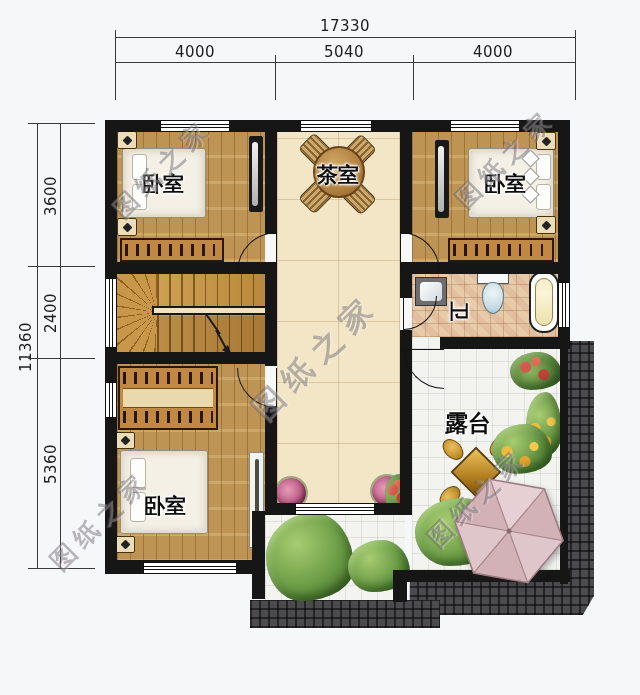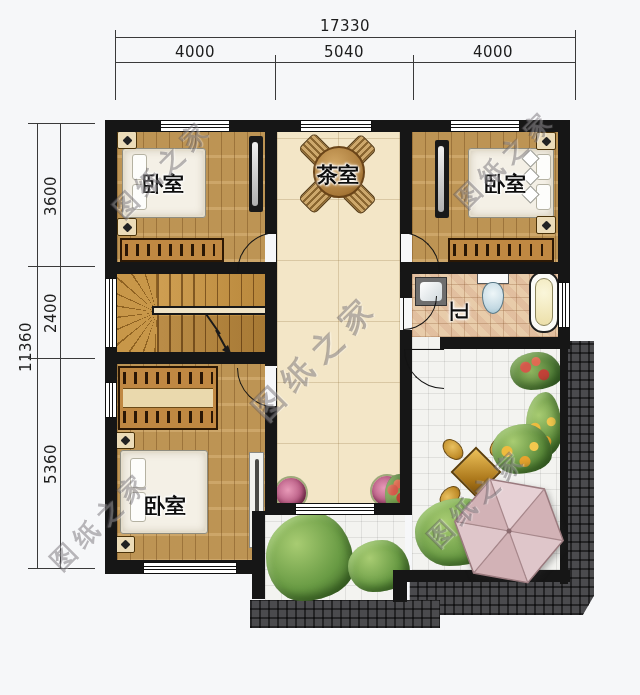--- a/index.html
+++ b/index.html
@@ -272,20 +272,21 @@
     <polygon points="113.2,66.6 77.8,108.7 23.6,99.1 4.8,47.4 40.2,5.3 94.4,14.9" fill="none" stroke="#9a7a7e" stroke-width="1.5"></polygon>
     <path d="M59,57 L113.2,66.6 M59,57 L77.8,108.7 M59,57 L23.6,99.1 M59,57 L4.8,47.4 M59,57 L40.2,5.3 M59,57 L94.4,14.9" stroke="#a8888c" stroke-width="1.2"></path>
     <circle cx="59" cy="57" r="2.5" fill="#8a6a6e"></circle>
   </svg>
 
   <div class="room-label" style="left:113px;top:170px;width:100px;">卧室</div>
   <div class="room-label" style="left:455px;top:170px;width:100px;">卧室</div>
   <div class="room-label" style="left:288px;top:161px;width:100px;">茶室</div>
   <div class="room-label" style="left:115px;top:492px;width:100px;">卧室</div>
   <div class="room-label" style="left:444px;top:298px;width:28px;font-size:20px;transform:rotate(90deg);">卫</div>
+  <div class="room-label" style="left:418px;top:408px;width:100px;font-size:23px;">露台</div>
 
   <div class="wm" style="left:62px;top:152px;width:200px;font-size:25px;">图纸之家</div>
   <div class="wm" style="left:405px;top:142px;width:200px;font-size:25px;">图纸之家</div>
   <div class="wm" style="left:196px;top:336px;width:240px;font-size:31px;letter-spacing:10px;">图纸之家</div>
   <div class="wm" style="left:0px;top:504px;width:200px;font-size:25px;">图纸之家</div>
   <div class="wm" style="left:377px;top:481px;width:200px;font-size:25px;">图纸之家</div>
 
 
 </div>
 

